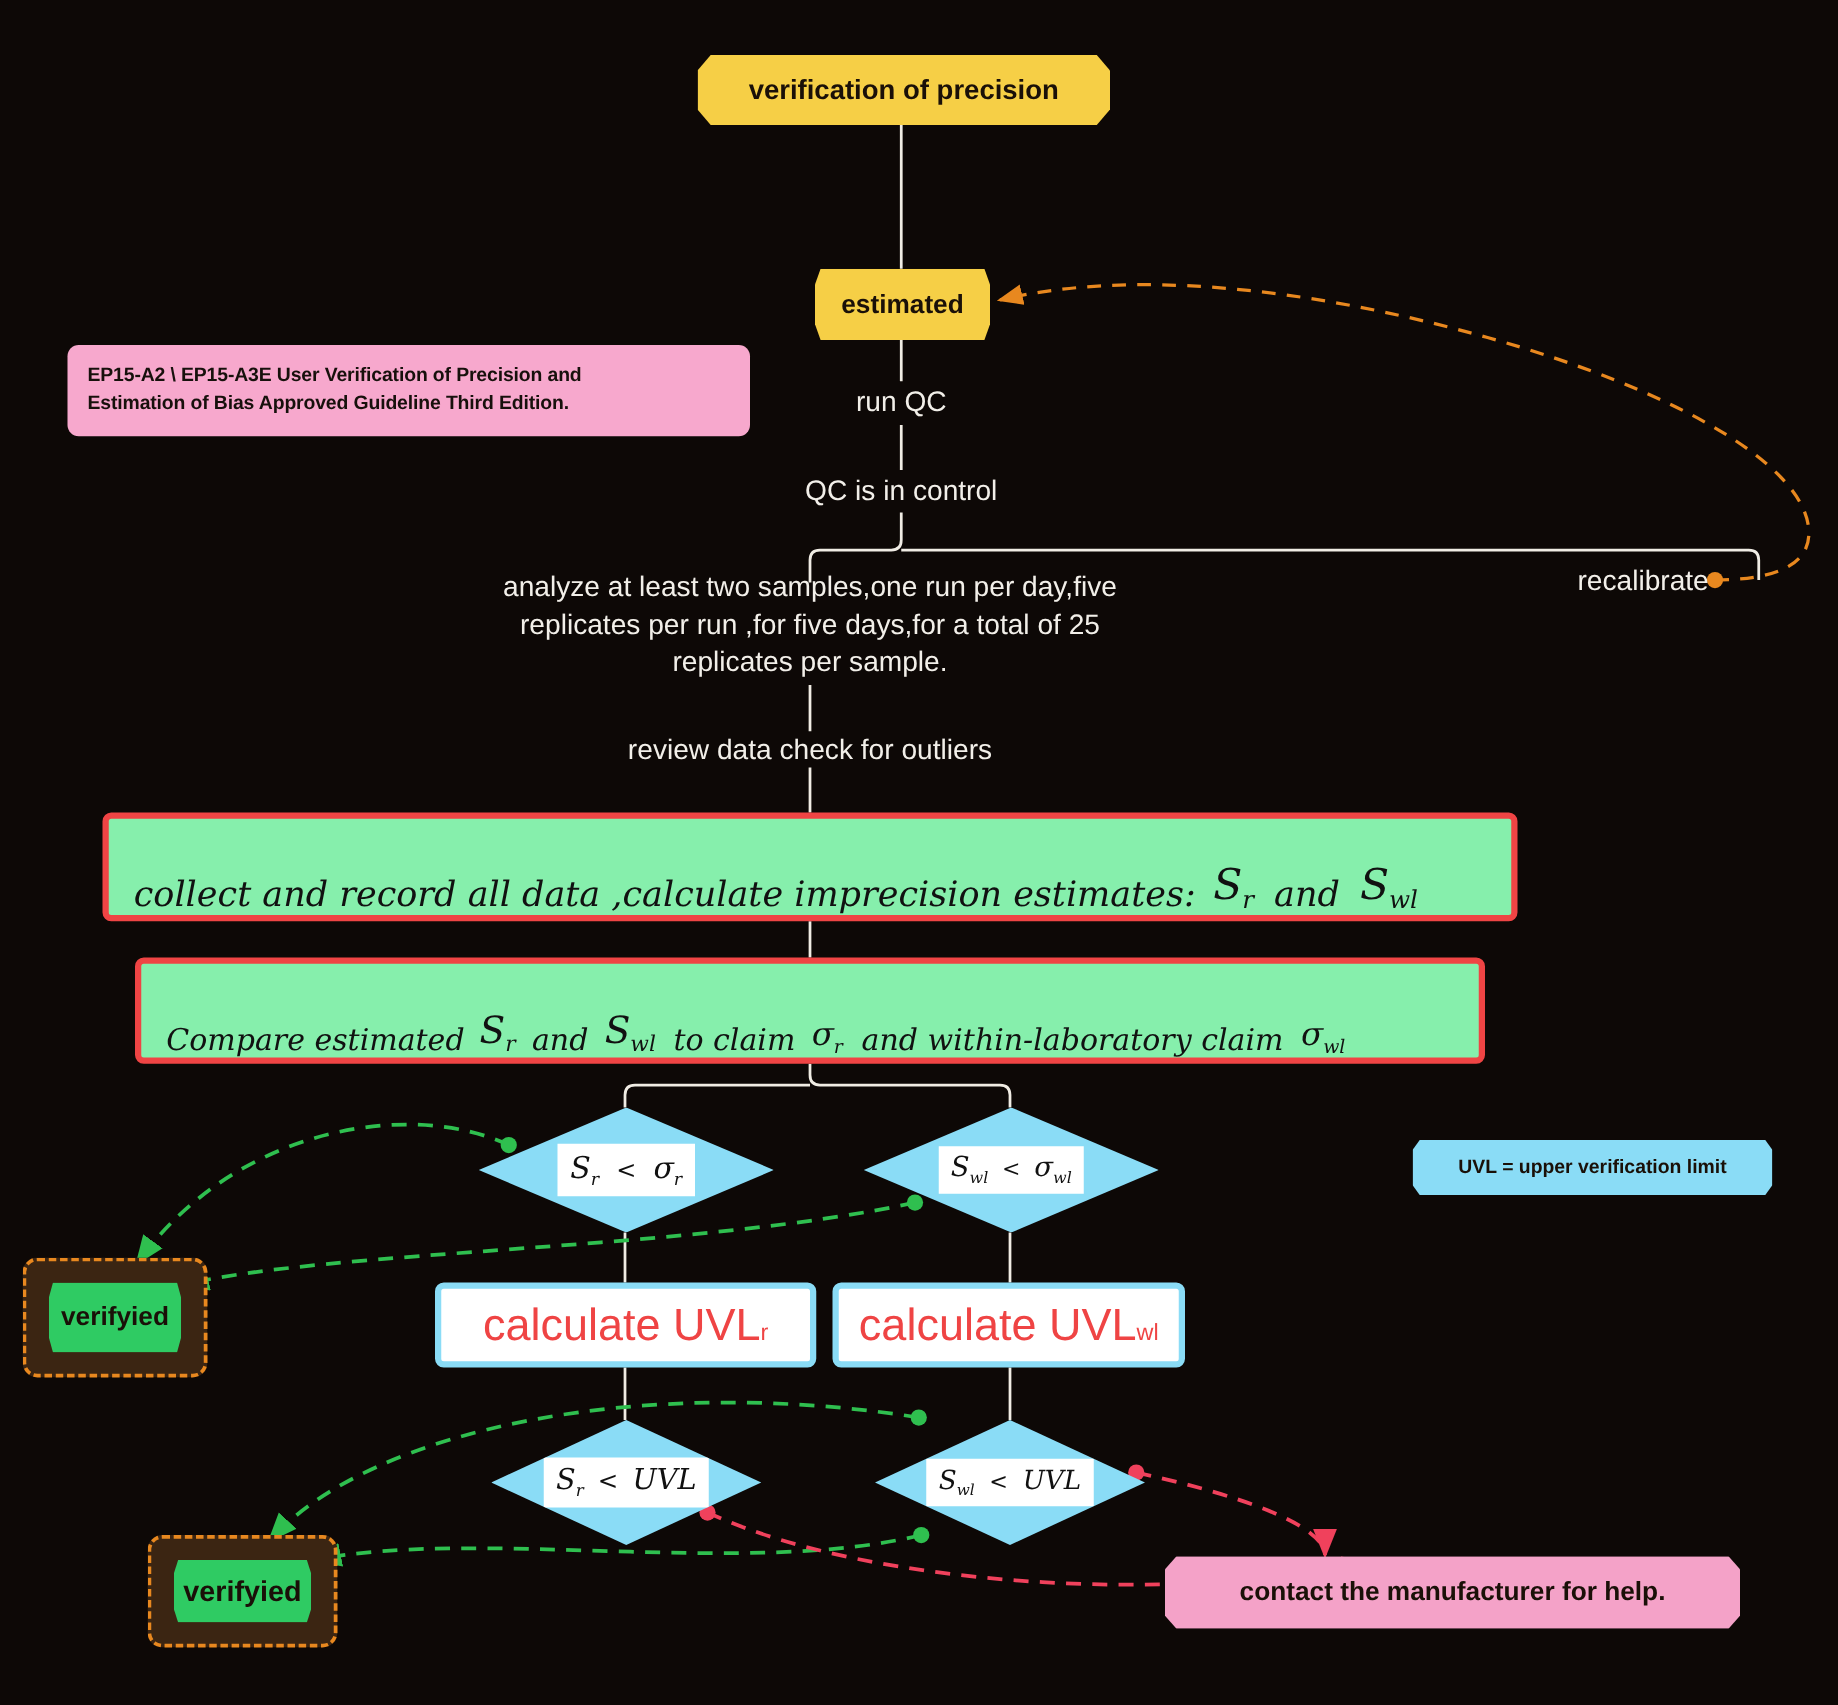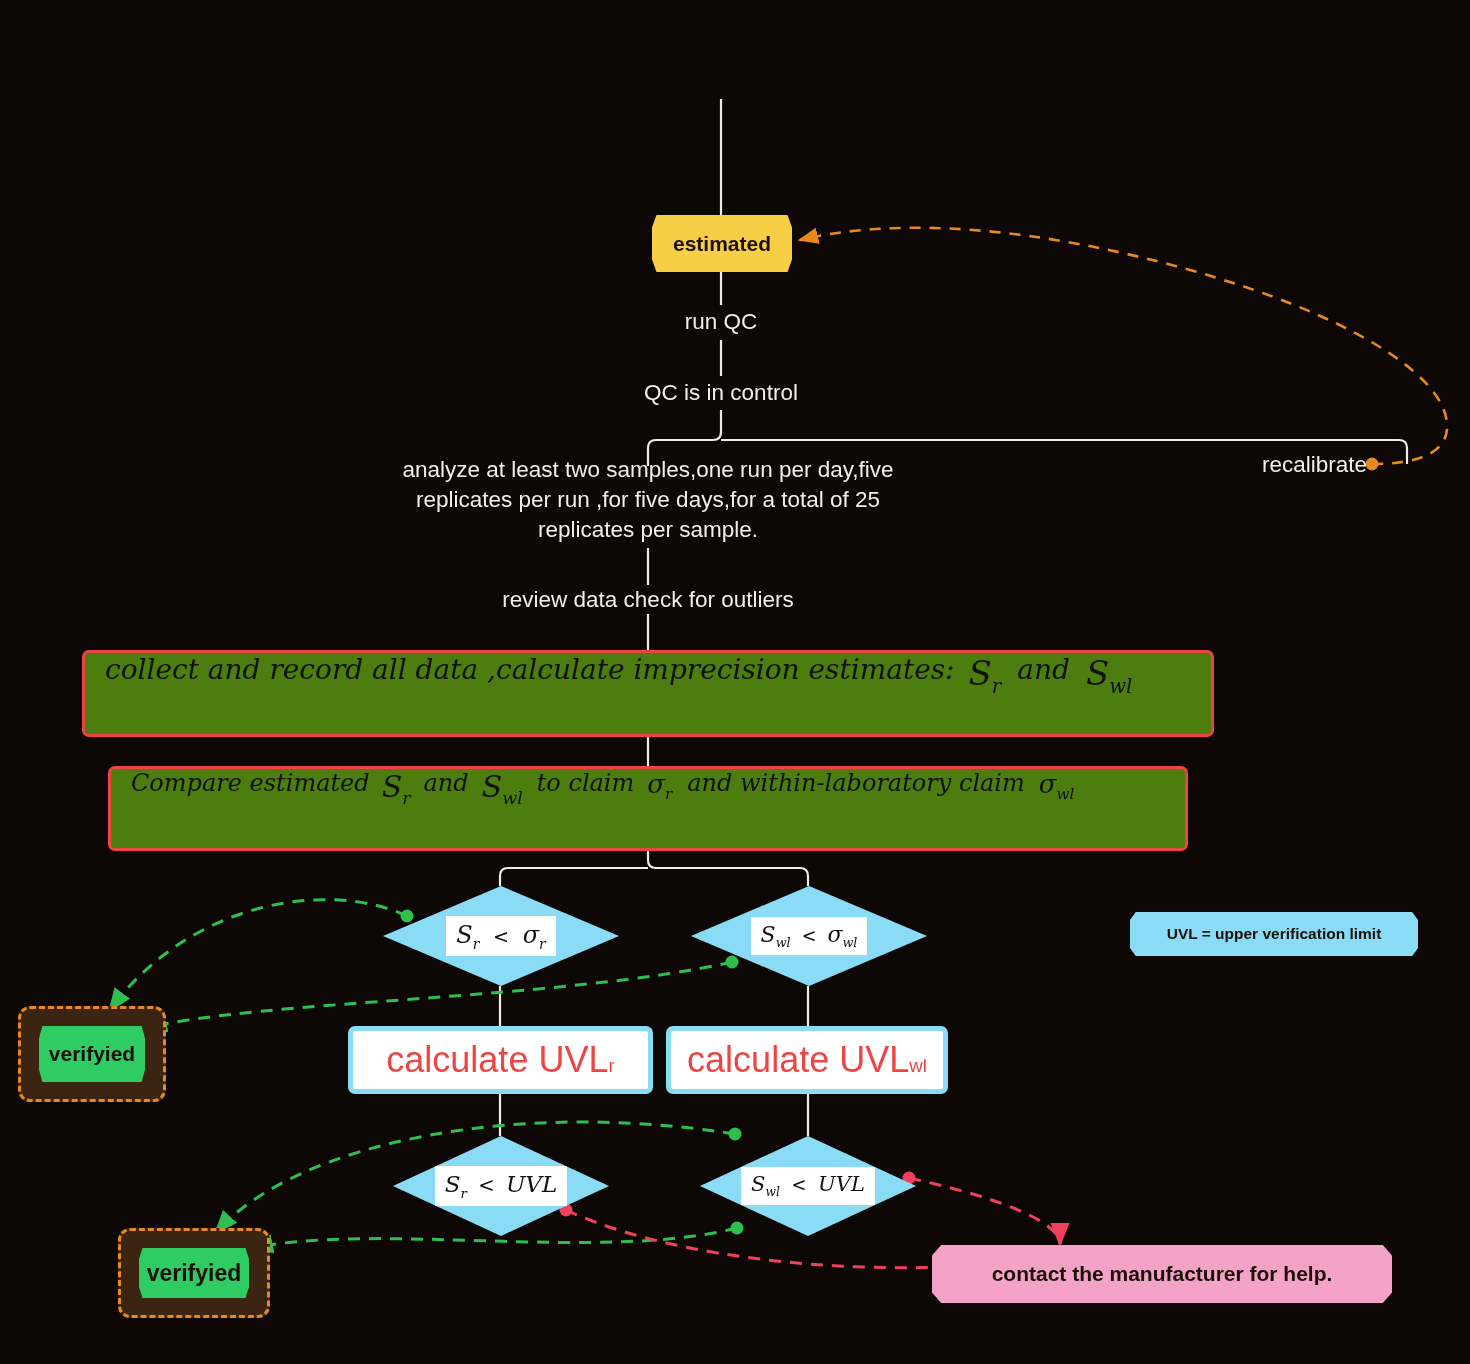--- a/index.html
+++ b/index.html
@@ -35,22 +35,22 @@
   }
 
   
   .plain{
     color:#f2efe9;font-size:22.5px;text-align:center;line-height:1.33;
     display:flex;align-items:center;justify-content:center;
   }
 
   
   .procbox{
-    background:#4d7c0f;border:3px solid #ef4444;border-radius:7px;
-    display:flex;align-items:flex-start;
+    background:#86efac;border:5px solid #ef4444;border-radius:7px;
+    display:flex;align-items:flex-end;
     color:#111;
   }
   .procbox.math{padding:0 20px;}
   .mtext{font-family:"DejaVu Serif", serif;font-style:italic;white-space:nowrap;}
 
   .uvlbox{
     background:#ffffff;border:5px solid #8adcf6;border-radius:7px;
     display:flex;align-items:center;justify-content:center;color:#ef4444;
     font-size:36px;font-family:"Liberation Sans",sans-serif;
   }
@@ -150,25 +150,32 @@
       <path d="M566,1210 C700,1272 950,1282 1095,1250" marker-end="url(#arrRed)"></path>
     </g>
     <circle cx="566" cy="1210" r="6.5" fill="#f0415c"></circle>
 
     <g fill="none" stroke="#f0415c" stroke-width="3" stroke-dasharray="12 9">
       <path d="M909,1178 C1010,1200 1060,1224 1060,1244" marker-end="url(#arrRed)"></path>
     </g>
     <circle cx="909" cy="1178" r="6.5" fill="#f0415c"></circle>
   </svg>
 
+  <div class="node hex hex-yellow" style="left:558px;top:44px;width:330px;height:56px;font-size:22px;">
+    <span>verification of precision</span>
+  </div>
 
   <div class="node hex hex-yellow" style="left:652px;top:215px;width:140px;height:57px;font-size:21px;">
     <span>estimated</span>
   </div>
 
+  <div class="node note" style="left:54px;top:276px;width:546px;">
+    <div>EP15-A2 \ EP15-A3E User Verification of Precision and</div>
+    <div>Estimation of Bias Approved Guideline Third Edition.</div>
+  </div>
 
   <div class="node plain" style="left:621px;top:305px;width:200px;height:34px;">
     <span>run QC</span>
   </div>
 
   <div class="node plain" style="left:571px;top:376px;width:300px;height:34px;">
     <span>QC is in control</span>
   </div>
 
   <div class="node plain" style="left:1207px;top:448px;width:160px;height:34px;justify-content:flex-end;">

